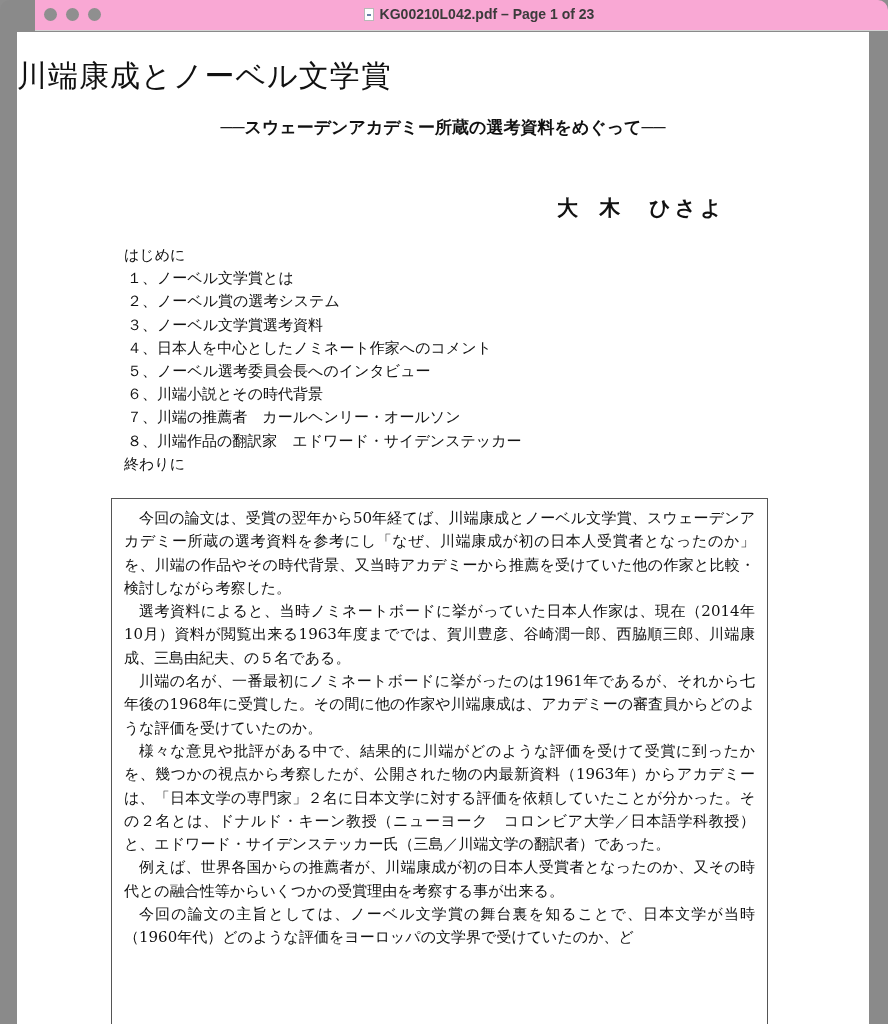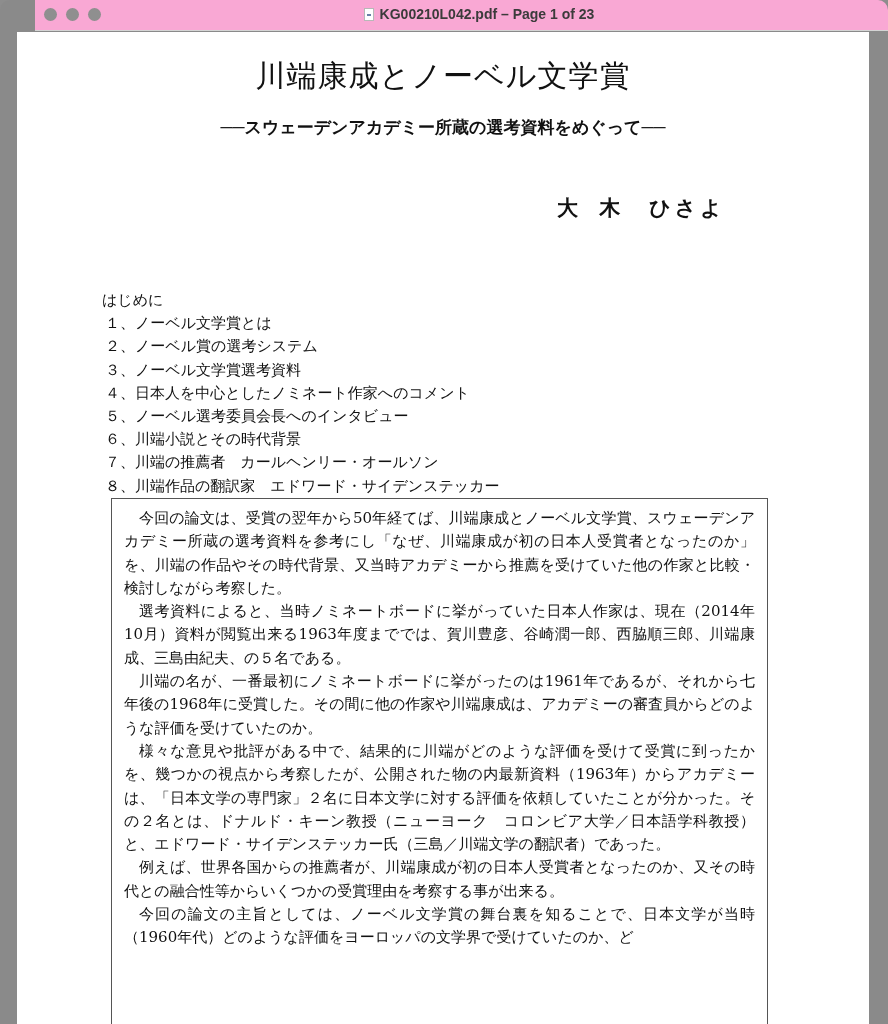--- a/index.html
+++ b/index.html
@@ -9,25 +9,25 @@
   .window { position: absolute; left: 0; top: 0; width: 888px; height: 1024px; background: #8a8a8a; border-radius: 10px 10px 0 0; overflow: hidden; }
   .titlebar { position: absolute; left: 0; top: 0; width: 888px; height: 31px; background: #f9a8d4; border-bottom: 1px solid #d4d4d4; margin-left: 35px; }
   .traffic { position: absolute; top: 8px; left: 9px; display: flex; gap: 9px; }
   .traffic span { width: 13px; height: 13px; border-radius: 50%; background: #8f8f8f; display: block; }
   .title { position: absolute; left: 0; right: 0; top: 6px; text-align: center; font-family: "Liberation Sans", sans-serif; font-size: 14px; font-weight: bold; color: #3b3b3b; display: flex; justify-content: center; align-items: center; gap: 6px; }
   .doc-icon { width: 10px; height: 13px; background: #fff; border: 1px solid #b8b8b8; position: relative; display: inline-block; }
   .doc-icon::after { content: ""; position: absolute; left: 2px; top: 5px; width: 4px; height: 2px; background: #6a7fa8; }
 
   .page { position: absolute; left: 17px; top: 32px; width: 852px; height: 992px; background: #ffffff; }
 
-  .h1 { position: absolute; left: 0; width: 852px; top: 24px; text-align: center; font-family: "DejaVu Serif", serif; font-size: 30px; color: #111; letter-spacing: 1px; }
+  .h1 { position: absolute; left: 0; width: 852px; top: 24px; text-align: left; font-family: "DejaVu Serif", serif; font-size: 30px; color: #111; letter-spacing: 1px; }
   .h2 { position: absolute; left: 0; width: 852px; top: 84px; text-align: center; font-family: Liberation Sans, sans-serif; font-size: 17px; font-weight: bold; color: #111; }
   .author { position: absolute; left: 540px; top: 162px; font-family: "DejaVu Sans", sans-serif; font-size: 21px; font-weight: bold; color: #111; word-spacing: 6px; letter-spacing: 4px; }
 
-  .toc { position: absolute; left: 85px; top: 212px; font-size: 15px; color: #111; line-height: 23.2px; margin-top: 45px; }
+  .toc { position: absolute; left: 107px; top: 212px; font-size: 15px; color: #111; line-height: 23.2px; }
   .toc .item { white-space: nowrap; }
   .toc .num { padding-left: 3px; }
 
   .abstract { position: absolute; left: 94px; top: 466px; width: 657px; height: 540px; border: 1px solid #555; padding: 8px 12px 0 12px; font-size: 15px; color: #111; line-height: 23.3px; }
   .abstract p { text-indent: 1em; text-align: justify; }
 </style>
 </head>
 <body>
 
 <div class="window">
@@ -51,20 +51,21 @@
     <div class="toc">
       <div class="item">はじめに</div>
       <div class="item num">１、ノーベル文学賞とは</div>
       <div class="item num">２、ノーベル賞の選考システム</div>
       <div class="item num">３、ノーベル文学賞選考資料</div>
       <div class="item num">４、日本人を中心としたノミネート作家へのコメント</div>
       <div class="item num">５、ノーベル選考委員会長へのインタビュー</div>
       <div class="item num">６、川端小説とその時代背景</div>
       <div class="item num">７、川端の推薦者　カールヘンリー・オールソン</div>
       <div class="item num">８、川端作品の翻訳家　エドワード・サイデンステッカー</div>
+      <div class="item">終わりに</div>
     </div>
 
     <div class="abstract">
       <p>今回の論文は、受賞の翌年から50年経てば、川端康成とノーベル文学賞、スウェーデンアカデミー所蔵の選考資料を参考にし「なぜ、川端康成が初の日本人受賞者となったのか」を、川端の作品やその時代背景、又当時アカデミーから推薦を受けていた他の作家と比較・検討しながら考察した。</p>
       <p>選考資料によると、当時ノミネートボードに挙がっていた日本人作家は、現在（2014年10月）資料が閲覧出来る1963年度まででは、賀川豊彦、谷崎潤一郎、西脇順三郎、川端康成、三島由紀夫、の５名である。</p>
       <p>川端の名が、一番最初にノミネートボードに挙がったのは1961年であるが、それから七年後の1968年に受賞した。その間に他の作家や川端康成は、アカデミーの審査員からどのような評価を受けていたのか。</p>
       <p>様々な意見や批評がある中で、結果的に川端がどのような評価を受けて受賞に到ったかを、幾つかの視点から考察したが、公開された物の内最新資料（1963年）からアカデミーは、「日本文学の専門家」２名に日本文学に対する評価を依頼していたことが分かった。その２名とは、ドナルド・キーン教授（ニューヨーク　コロンビア大学／日本語学科教授）と、エドワード・サイデンステッカー氏（三島／川端文学の翻訳者）であった。</p>
       <p>例えば、世界各国からの推薦者が、川端康成が初の日本人受賞者となったのか、又その時代との融合性等からいくつかの受賞理由を考察する事が出来る。</p>
       <p>今回の論文の主旨としては、ノーベル文学賞の舞台裏を知ることで、日本文学が当時（1960年代）どのような評価をヨーロッパの文学界で受けていたのか、ど</p>
     </div>

